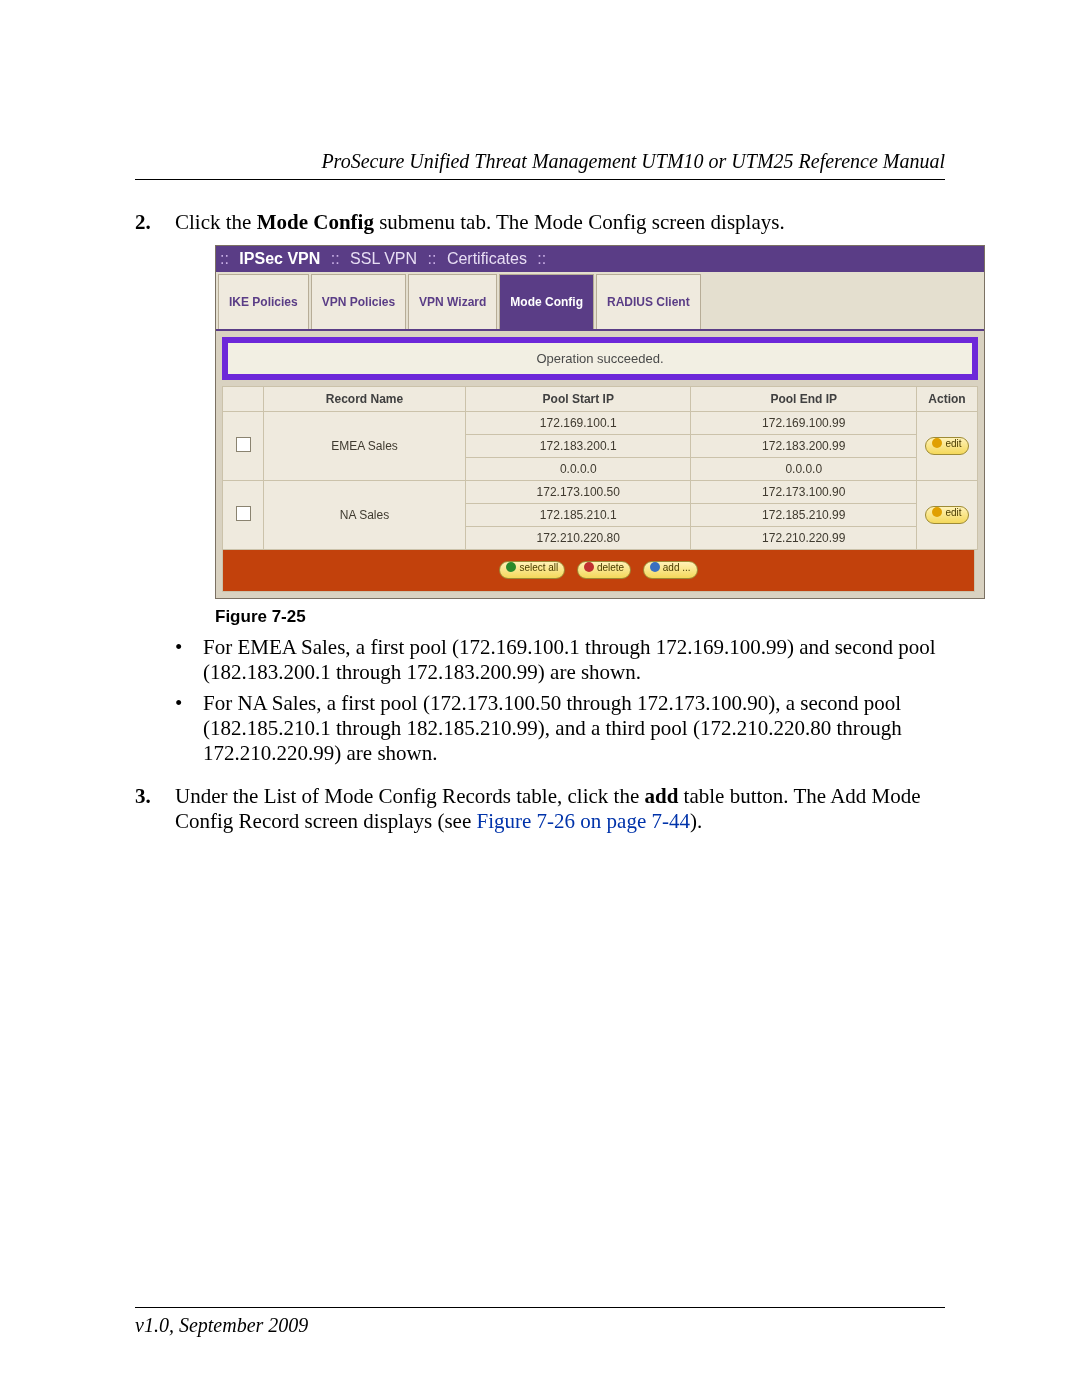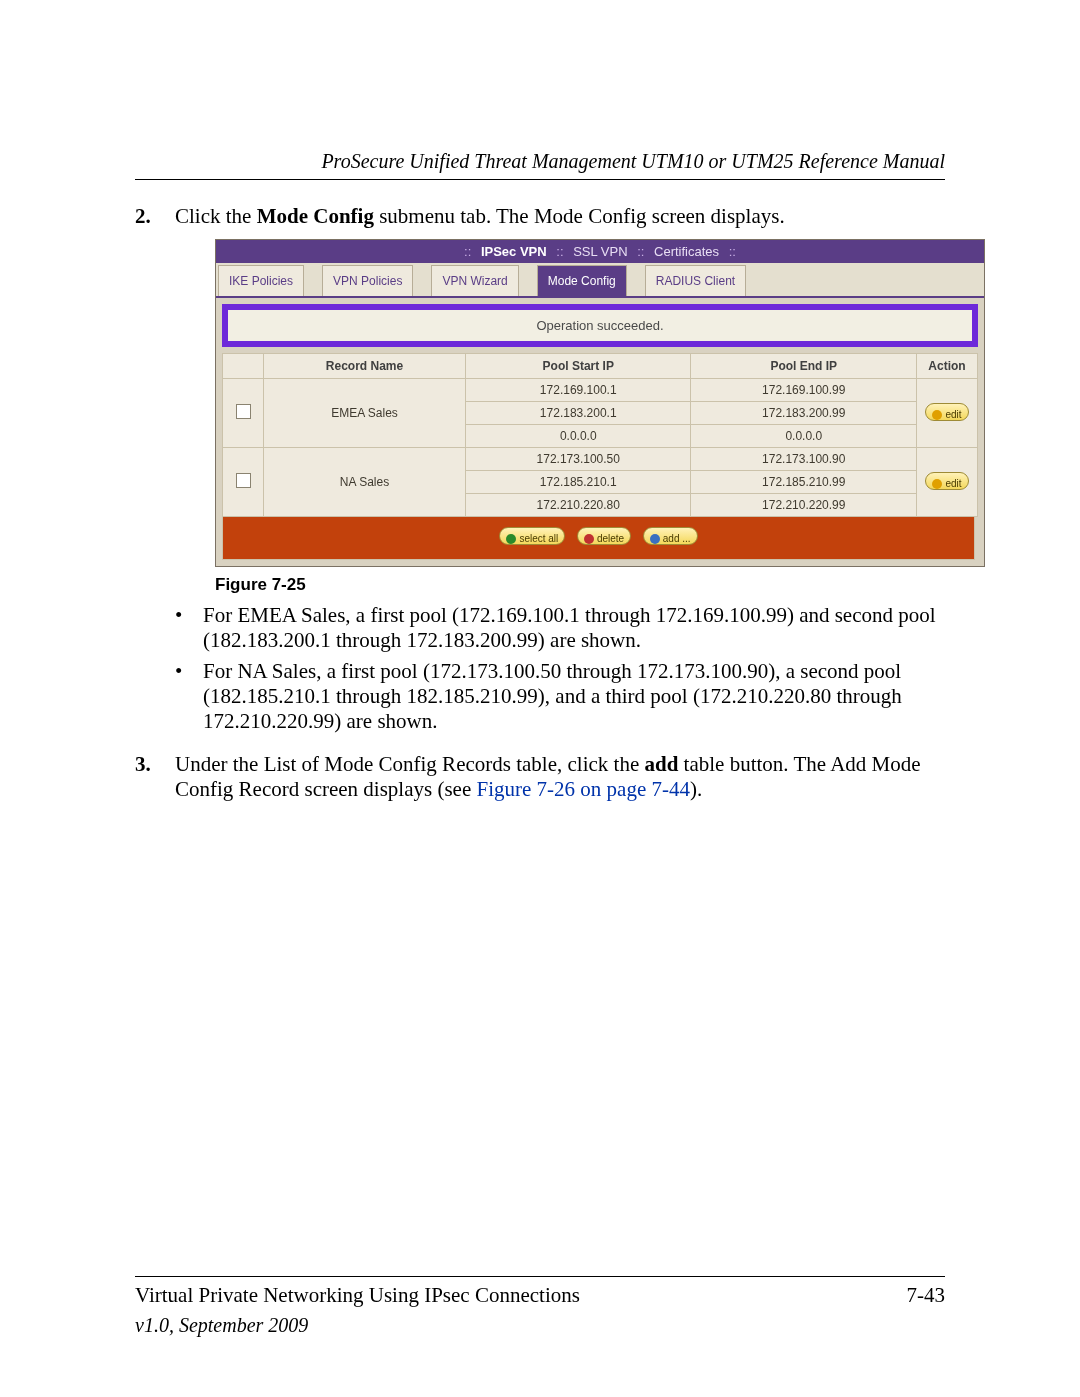--- a/index.html
+++ b/index.html
@@ -1,51 +1,51 @@
 <!DOCTYPE html>
 <html><head>
 <meta charset="utf-8">
 <style>
 html,body{margin:0;padding:0;background:#fff;font-family:"Times New Roman",Times,serif;color:#000}
 .page{width:1080px;height:1397px;margin:0 auto;position:relative;box-sizing:border-box;padding:150px 135px 0 135px}
-.running-head{font-style:italic;text-align:right;font-size:20px;border-bottom:1px solid #000;padding-bottom:6px;margin-bottom:24px}
+.running-head{font-style:italic;text-align:right;font-size:20px;border-bottom:1px solid #000;padding-bottom:6px;margin-bottom:30px}
 ol.steps{font-size:21px;list-style:none;padding:0;margin:0}
 ol.steps>li{display:flex;margin-bottom:12px}
 ol.steps>li>.num{font-weight:bold;width:40px;flex:none}
 ol.steps>li>.body{flex:1}
 .bold{font-weight:bold}
 .figure-wrap{margin:10px 0 8px 40px}
 .fig-caption{font-family:Arial,Helvetica,sans-serif;font-size:17px;font-weight:bold;margin-top:8px}
 .cross-ref{color:#0033aa}
 ul.sub{list-style:none;padding:0;margin:8px 0 0 0}
 ul.sub>li{display:flex;margin:6px 0}
 ul.sub>li::before{content:"•";width:28px;flex:none;text-align:left}
 ul.sub>li>span{flex:1}
 
 .shot{width:770px;font-family:Arial,Helvetica,sans-serif;font-size:13px;color:#222;border:1px solid #7b7163;box-sizing:border-box;background:#d9d2c1}
 .main-tabs{display:flex;background:#6e4a9e;font-size:12px;font-weight:bold;color:#fff}
 .main-tabs .mtab{padding:6px 10px;border-right:1px solid rgba(0,0,0,.2);white-space:nowrap}
 .main-tabs .mtab.active{background:#fff;color:#5a3d86}
-.sub-tabs{background:#5a3d86;color:#e8def4;text-align:center;padding:4px 0;font-size:13px}
+.sub-tabs{background:#5a3d86;color:#e8def4;text-align:left;padding:4px 0;font-size:16px}
 .sub-tabs .sep{color:#c9b0e6;padding:0 4px}
 .sub-tabs .sub-link.active{color:#fff;font-weight:bold}
 .sub-tabs .sub-link{padding:0 2px}
 .inner-tabs{display:flex;background:#e4dfcf;border-bottom:2px solid #5a3d86;font-size:12px}
-.inner-tabs .itab{padding:8px 10px;border:1px solid #b7ad97;border-bottom:none;margin:2px 16px 0 2px;background:#efeade;color:#5a3d86;font-weight:normal}
+.inner-tabs .itab{padding:20px 10px;border:1px solid #b7ad97;border-bottom:none;margin:2px 0 0 2px;background:#efeade;color:#5a3d86;font-weight:bold}
 .inner-tabs .itab.active{background:#5a3d86;color:#fff}
 .status-bar{background:#f2efe3;text-align:center;padding:8px 0;color:#4a4a4a;border:6px solid #6d28d9;margin:6px}
 .section-bar{display:flex;align-items:center;background:#6a6257;color:#fff;font-weight:bold;font-size:12px;padding:4px 8px;margin:0 6px}
 .section-bar .disc{width:10px;height:10px;background:#d9d2c1;border-radius:2px;margin-right:6px}
 .help-dot{margin-left:auto;width:16px;height:16px;border-radius:50%;background:#27a0d8;color:#fff;text-align:center;line-height:16px;font-size:11px}
 table.records{width:calc(100% - 12px);margin:0 6px;border-collapse:collapse;background:#efeade;font-size:12px}
 table.records th{background:#efeade;color:#404040;font-weight:bold;padding:5px 4px;border:1px solid #cbc2aa;text-align:center}
 table.records td{border:1px solid #cbc2aa;text-align:center;padding:4px 6px;color:#3f3a2f;vertical-align:middle}
 table.records td.chk{width:28px}
 .chkbox{width:13px;height:13px;border:1px solid #8a8370;display:inline-block;background:#fff}
-.pill{display:inline-flex;align-items:flex-end;border:1px solid #9e8b36;border-radius:9px;padding:0 6px;height:16px;font-size:10px;color:#4a3c00;background:linear-gradient(#fff2b8,#f4d85a);white-space:nowrap}
+.pill{display:inline-flex;align-items:flex-start;border:1px solid #9e8b36;border-radius:9px;padding:0 6px;height:16px;font-size:10px;color:#4a3c00;background:linear-gradient(#fff2b8,#f4d85a);white-space:nowrap}
 .pill .ic{width:10px;height:10px;border-radius:50%;margin-right:3px;display:inline-block}
 .ic-edit{background:#e0a000}
 .ic-sel{background:#2a8a2a}
 .ic-del{background:#c03030}
 .ic-add{background:#3a6fc0}
 .btn-row{text-align:center;padding:10px 0 12px 0;background:#c2410c;margin:0 9px 6px 6px;border:1px solid #cbc2aa;border-top:none}
 .btn-row .pill{margin:0 4px}
 
 .footer{position:absolute;left:135px;right:135px;bottom:60px}
 .footer hr{border:none;border-top:1px solid #000;margin:0 0 6px 0}
@@ -174,19 +174,15 @@
     <li>
       <div class="num">3.</div>
       <div class="body">
         <span>Under the List of Mode Config Records table, click the </span><span class="bold">add</span><span> table button. The Add Mode Config Record screen displays (see </span><span class="cross-ref">Figure 7-26 on page 7-44</span><span>).</span>
       </div>
     </li>
   </ol>
 
   <div class="footer">
     <hr>
-    <div class="footer-row">
-      <span>Virtual Private Networking Using IPsec Connections</span>
-      <span>7-43</span>
-    </div>
     <div class="footer-ver">v1.0, September 2009</div>
   </div>
 </div>
 
 </body></html>

